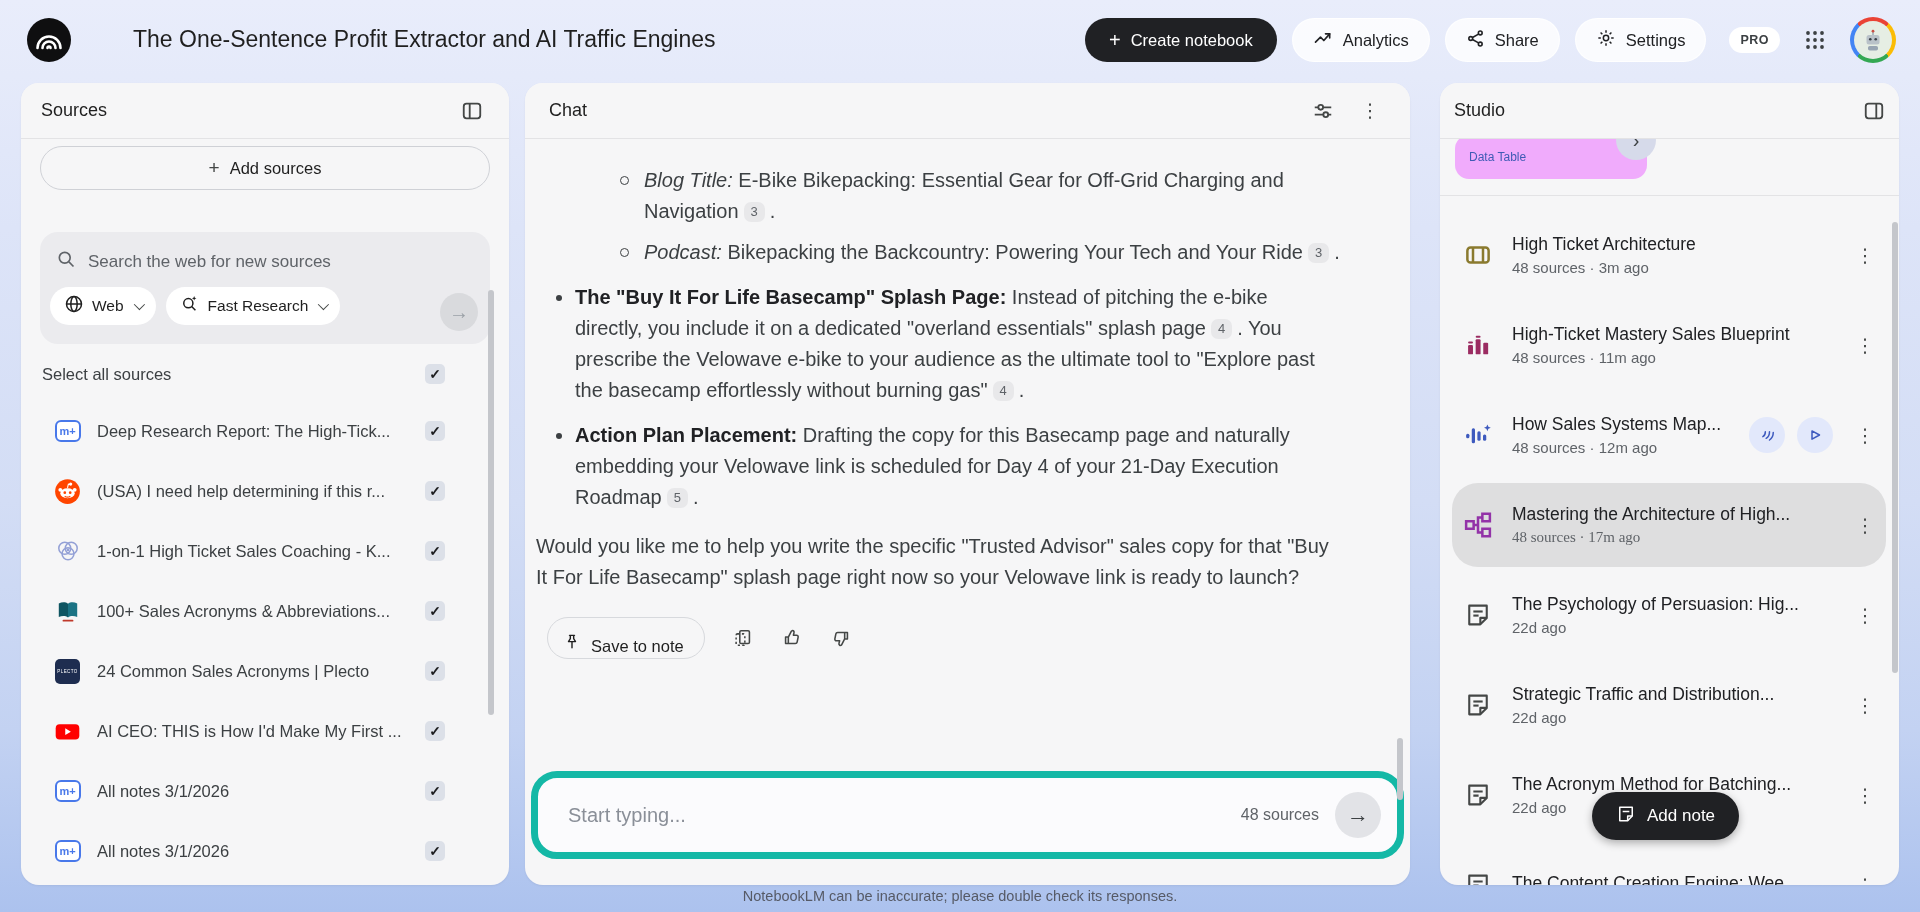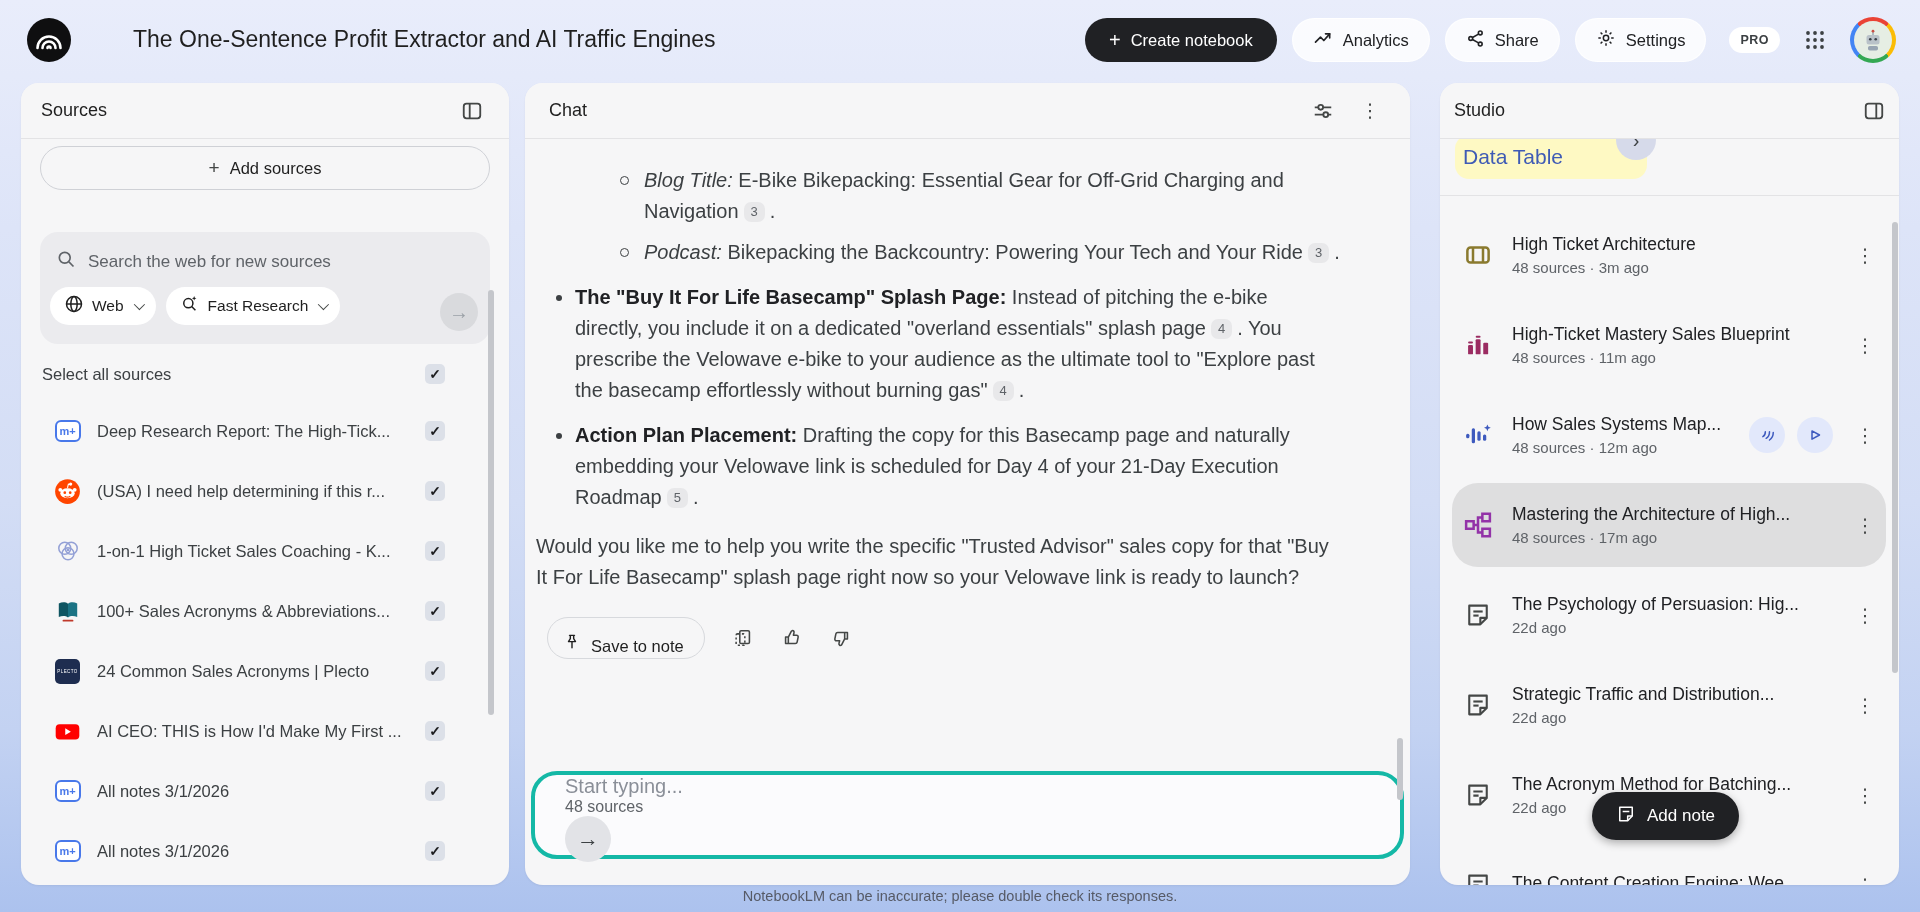--- a/index.html
+++ b/index.html
@@ -72,34 +72,34 @@
   .sub-li:first-child { margin-top:0; }
   .sub-li::before { content:""; position:absolute; left:4px; top:11px; width:7px; height:7px;
     border:1.5px solid #3c4043; border-radius:50%; }
   .main-li { position:relative; margin:14px 0 0 10px; padding-left:29px; }
   .main-li::before { content:""; position:absolute; left:10px; top:13px; width:6px; height:6px; border-radius:50%; background:#3c4043; }
   .closing { margin-top:18px; }
   .save-row { display:flex; align-items:center; gap:27px; margin:24px 0 0 11px; }
   .save-btn { border:1px solid #d7d9dd; border-radius:21px; height:42px; padding:16px 20px 0 14px; display:flex; align-items:center;
     gap:9px; font-size:16.5px; color:#1f1f1f; cursor:pointer; background:transparent; }
   .timestamp { position:absolute; left:0; right:0; top:640px; text-align:center; font-size:15px; color:#5f6368; }
-  .input-bar { position:absolute; left:6px; right:6px; top:688px; height:88px; background:#fbfbfd; border:4px solid #14b8a6;
-    border-radius:26px; display:flex; padding:0 16px 0 30px;flex-direction:column; }
+  .input-bar { position:absolute; left:6px; right:6px; top:688px; height:88px; background:#fbfbfd; border:7px solid #14b8a6;
+    border-radius:26px; display:flex; align-items:center; padding:0 16px 0 30px; }
   .input-bar input { flex:1; border:none; outline:none; background:transparent; font-family:"Liberation Sans",sans-serif;
     font-size:20px; color:#3c4043; }
   .input-bar input::placeholder { color:#8a8f98; }
   .src-count { font-size:16px; color:#5f6368; margin-right:16px; white-space:nowrap; }
   .send-circle { width:46px; height:46px; border-radius:50%; background:#e2e3e7; display:flex; align-items:center;
     justify-content:center; font-size:22px; color:#3c4043; cursor:pointer; flex:none; }
 
   .disclaimer { position:absolute; left:0; right:0; top:888px; text-align:center; font-size:14.5px; color:#565a66; }
 
   
-  .dt-chip { position:absolute; left:15px; top:52px; width:192px; height:44px; background:#fef9c3; border-radius:14px;
-    display:flex; align-items:center; padding-left:8px; font-size:21px; color:#3f5bb5; z-index:1; cursor:pointer; }
+  .dt-chip { position:absolute; left:15px; top:52px; width:192px; height:44px; background:#f0abfc; border-radius:14px;
+    display:flex; align-items:center; padding-left:14px; font-size:12px; color:#3f5bb5; z-index:1; cursor:pointer; }
   .chip-scroll { position:absolute; left:176px; top:37px; width:40px; height:40px; border-radius:50%; background:#d6daea;
     z-index:2; display:flex; align-items:center; justify-content:center; font-size:20px; color:#3c4043; cursor:pointer; }
   .studio-div { position:absolute; left:0; right:0; top:112px; height:1px; background:#e3e3e5; }
   .st-list { position:absolute; top:127px; left:0; right:0; }
   .st-item { height:90px; display:flex; align-items:center; padding:0 24px 0 22px; gap:18px; position:relative; cursor:pointer; }
   .st-item.selected::before { content:""; position:absolute; left:12px; right:13px; top:3px; bottom:3px;
     background:#dededf; border-radius:26px; z-index:0; }
   .st-item > * { position:relative; z-index:1; }
   .st-ico { width:32px; flex:none; display:flex; align-items:center; justify-content:center; }
   .st-text { flex:1; min-width:0; }
@@ -479,21 +479,21 @@
       <span class="st-ico">
         <svg width="30" height="30" viewBox="0 0 24 24" fill="none" stroke="#9333a8" stroke-width="2">
             <rect x="2.5" y="9" width="6" height="6"></rect>
             <rect x="15.5" y="3" width="6" height="6"></rect>
             <rect x="15.5" y="15" width="6" height="6"></rect>
             <path d="M8.5 12h3.5M12 12V6h3.5M12 12v6h3.5"></path>
           </svg>
       </span>
       <span class="st-text">
         <span class="st-title" style="display:block;">Mastering the Architecture of High...</span>
-        <span class="st-meta" style="display:block;">48 sources · 17m ago</span>
+        <span class="st-meta" style="display:block;font-family:Liberation Serif, serif;">48 sources · 17m ago</span>
       </span>
       <span class="kebab">⋮</span>
     </div>
     <div class="st-item">
       <span class="st-ico">
         <svg width="28" height="28" viewBox="0 0 24 24" fill="none" stroke="#444746" stroke-width="1.8" stroke-linejoin="round">
             <path d="M4.5 4h15v10.5L14 20H4.5z"></path>
             <path d="M14 20v-5.5h5.5"></path>
             <line x1="8" y1="9" x2="16" y2="9"></line>
             <line x1="8" y1="12.5" x2="12.5" y2="12.5"></line>

